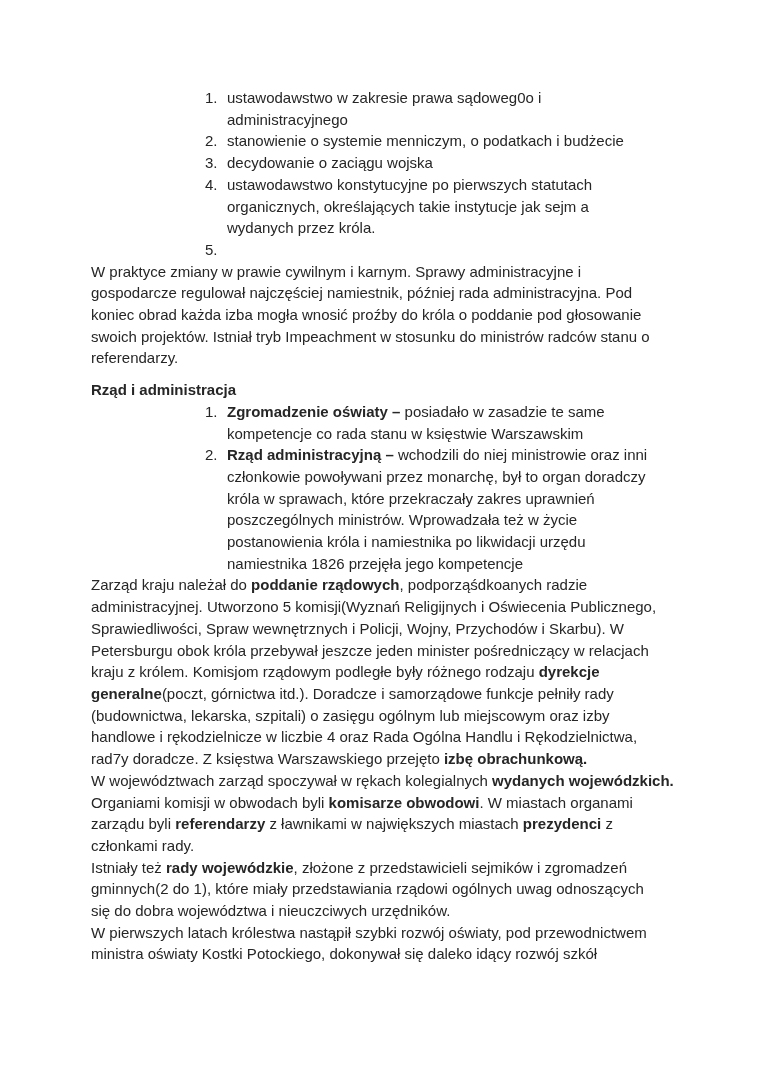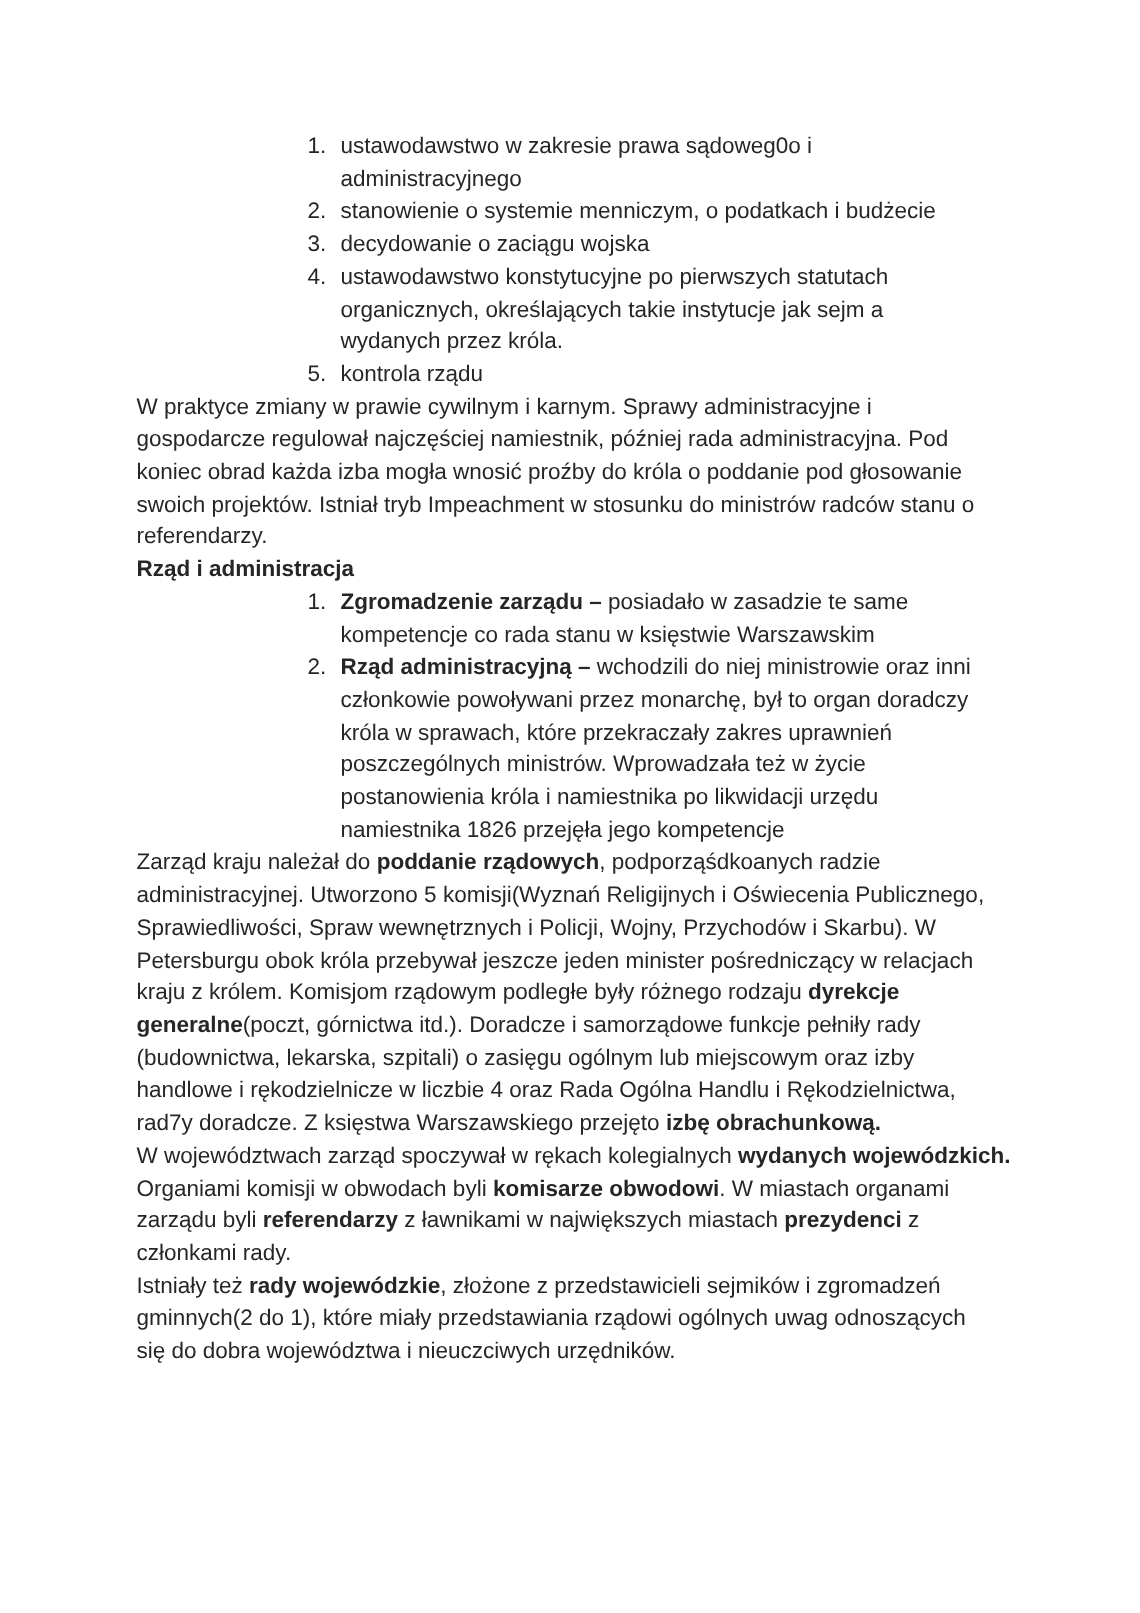--- a/index.html
+++ b/index.html
@@ -13,52 +13,53 @@
     line-height:21.7px;
     color:#262626;
   }
   .content{
     position:absolute;
     left:91px;top:87px;
     width:585px;
     white-space:pre-wrap;
   }
   .para,.olist{margin:0;padding:0;}
-  .heading{font-weight:700;}
+  .heading{font-weight:700;margin-top:10px;}
   .li{display:flex;}
   .num{flex:0 0 22px;margin-left:114px;}
   .li-text{flex:1;min-width:0;}
   .bold{font-weight:700;}
 </style>
 </head>
 <body>
 
 <div class="page">
   <div class="content" id="doc"><div class="olist"><div class="li"><span class="num">1.</span><div class="li-text"><span class="seg">ustawodawstwo w zakresie prawa sądoweg0o i
 administracyjnego</span></div></div><div class="li"><span class="num">2.</span><div class="li-text"><span class="seg">stanowienie o systemie menniczym, o podatkach i budżecie</span></div></div><div class="li"><span class="num">3.</span><div class="li-text"><span class="seg">decydowanie o zaciągu wojska</span></div></div><div class="li"><span class="num">4.</span><div class="li-text"><span class="seg">ustawodawstwo konstytucyjne po pierwszych statutach
 organicznych, określających takie instytucje jak sejm a
-wydanych przez króla.</span></div></div><div class="li"><span class="num">5.</span><div class="li-text"><span class="seg">kontrola rządu</span></div></div></div><div class="para"><span class="seg">W praktyce zmiany w prawie cywilnym i karnym. Sprawy administracyjne i
+wydanych przez króla.</span></div></div><div class="li"><span class="num">5.</span></div></div><div class="para"><span class="seg">W praktyce zmiany w prawie cywilnym i karnym. Sprawy administracyjne i
 gospodarcze regulował najczęściej namiestnik, później rada administracyjna. Pod
 koniec obrad każda izba mogła wnosić proźby do króla o poddanie pod głosowanie
 swoich projektów. Istniał tryb Impeachment w stosunku do ministrów radców stanu o
-referendarzy.</span></div><div class="heading"><span class="seg bold">Rząd i administracja</span></div><div class="olist"><div class="li"><span class="num">1.</span><div class="li-text"><span class="seg bold">Zgromadzenie zarządu – </span><span class="seg">posiadało w zasadzie te same
+referendarzy.</span></div><div class="heading"><span class="seg bold">Rząd i administracja</span></div><div class="olist"><div class="li"><span class="num">1.</span><div class="li-text"><span class="seg bold">Zgromadzenie oświaty – </span><span class="seg">posiadało w zasadzie te same
 kompetencje co rada stanu w księstwie Warszawskim</span></div></div><div class="li"><span class="num">2.</span><div class="li-text"><span class="seg bold">Rząd administracyjną – </span><span class="seg">wchodzili do niej ministrowie oraz inni
 członkowie powoływani przez monarchę, był to organ doradczy
 króla w sprawach, które przekraczały zakres uprawnień
 poszczególnych ministrów. Wprowadzała też w życie
 postanowienia króla i namiestnika po likwidacji urzędu
 namiestnika 1826 przejęła jego kompetencje</span></div></div></div><div class="para"><span class="seg">Zarząd kraju należał do </span><span class="seg bold">poddanie rządowych</span><span class="seg">, podporząśdkoanych radzie
 administracyjnej. Utworzono 5 komisji(Wyznań Religijnych i Oświecenia Publicznego,
 Sprawiedliwości, Spraw wewnętrznych i Policji, Wojny, Przychodów i Skarbu). W
 Petersburgu obok króla przebywał jeszcze jeden minister pośredniczący w relacjach
 kraju z królem. Komisjom rządowym podległe były różnego rodzaju </span><span class="seg bold">dyrekcje
 generalne</span><span class="seg">(poczt, górnictwa itd.). Doradcze i samorządowe funkcje pełniły rady
 (budownictwa, lekarska, szpitali) o zasięgu ogólnym lub miejscowym oraz izby
 handlowe i rękodzielnicze w liczbie 4 oraz Rada Ogólna Handlu i Rękodzielnictwa,
 rad7y doradcze. Z księstwa Warszawskiego przejęto </span><span class="seg bold">izbę obrachunkową.</span><span class="seg">
 W województwach zarząd spoczywał w rękach kolegialnych </span><span class="seg bold">wydanych wojewódzkich.</span><span class="seg">
 Organiami komisji w obwodach byli </span><span class="seg bold">komisarze obwodowi</span><span class="seg">. W miastach organami
 zarządu byli </span><span class="seg bold">referendarzy</span><span class="seg"> z ławnikami w największych miastach </span><span class="seg bold">prezydenci</span><span class="seg"> z
 członkami rady.
 Istniały też </span><span class="seg bold">rady wojewódzkie</span><span class="seg">, złożone z przedstawicieli sejmików i zgromadzeń
 gminnych(2 do 1), które miały przedstawiania rządowi ogólnych uwag odnoszących
-się do dobra województwa i nieuczciwych urzędników.</span></div></div>
+się do dobra województwa i nieuczciwych urzędników.</span></div><div class="para"><span class="seg">W pierwszych latach królestwa nastąpił szybki rozwój oświaty, pod przewodnictwem
+ministra oświaty Kostki Potockiego, dokonywał się daleko idący rozwój szkół</span></div></div>
 </div>
 
 </body></html>

